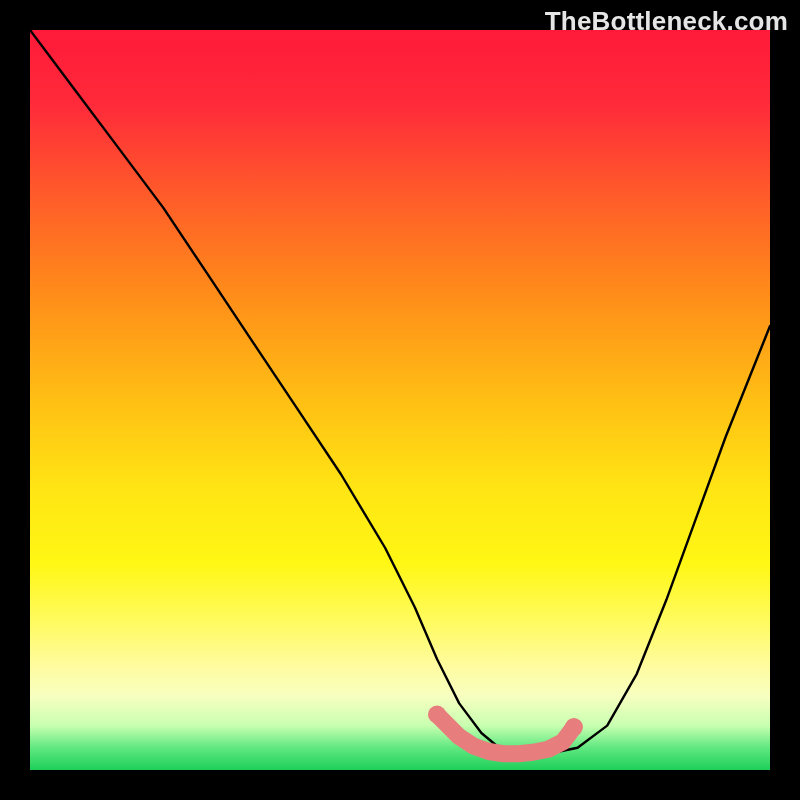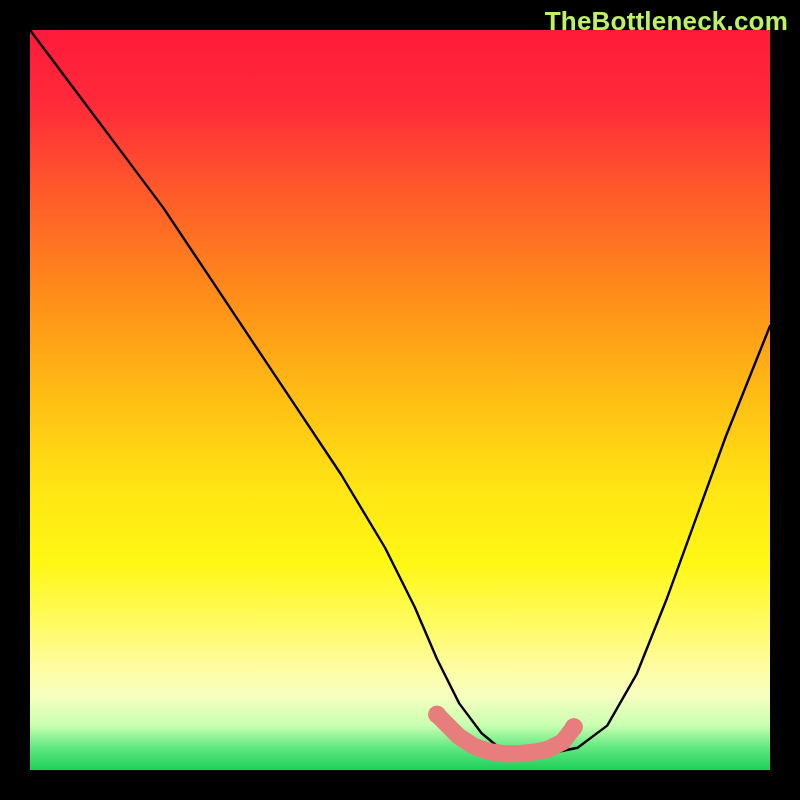--- a/index.html
+++ b/index.html
@@ -33,21 +33,21 @@
       #1ecf5a 100%
     );
   }
   .watermark {
     position: absolute;
     top: 6px;
     right: 12px;
     font-family: Arial, Helvetica, sans-serif;
     font-size: 26px;
     font-weight: 600;
-    color: #bef264;
+    color: #e5e5e5;
     letter-spacing: 0.2px;
     user-select: none;
   }
   svg { position: absolute; left: 0; top: 0; }
 </style>
 </head>
 <body>
 
 <div class="frame">
   <div class="plot">

